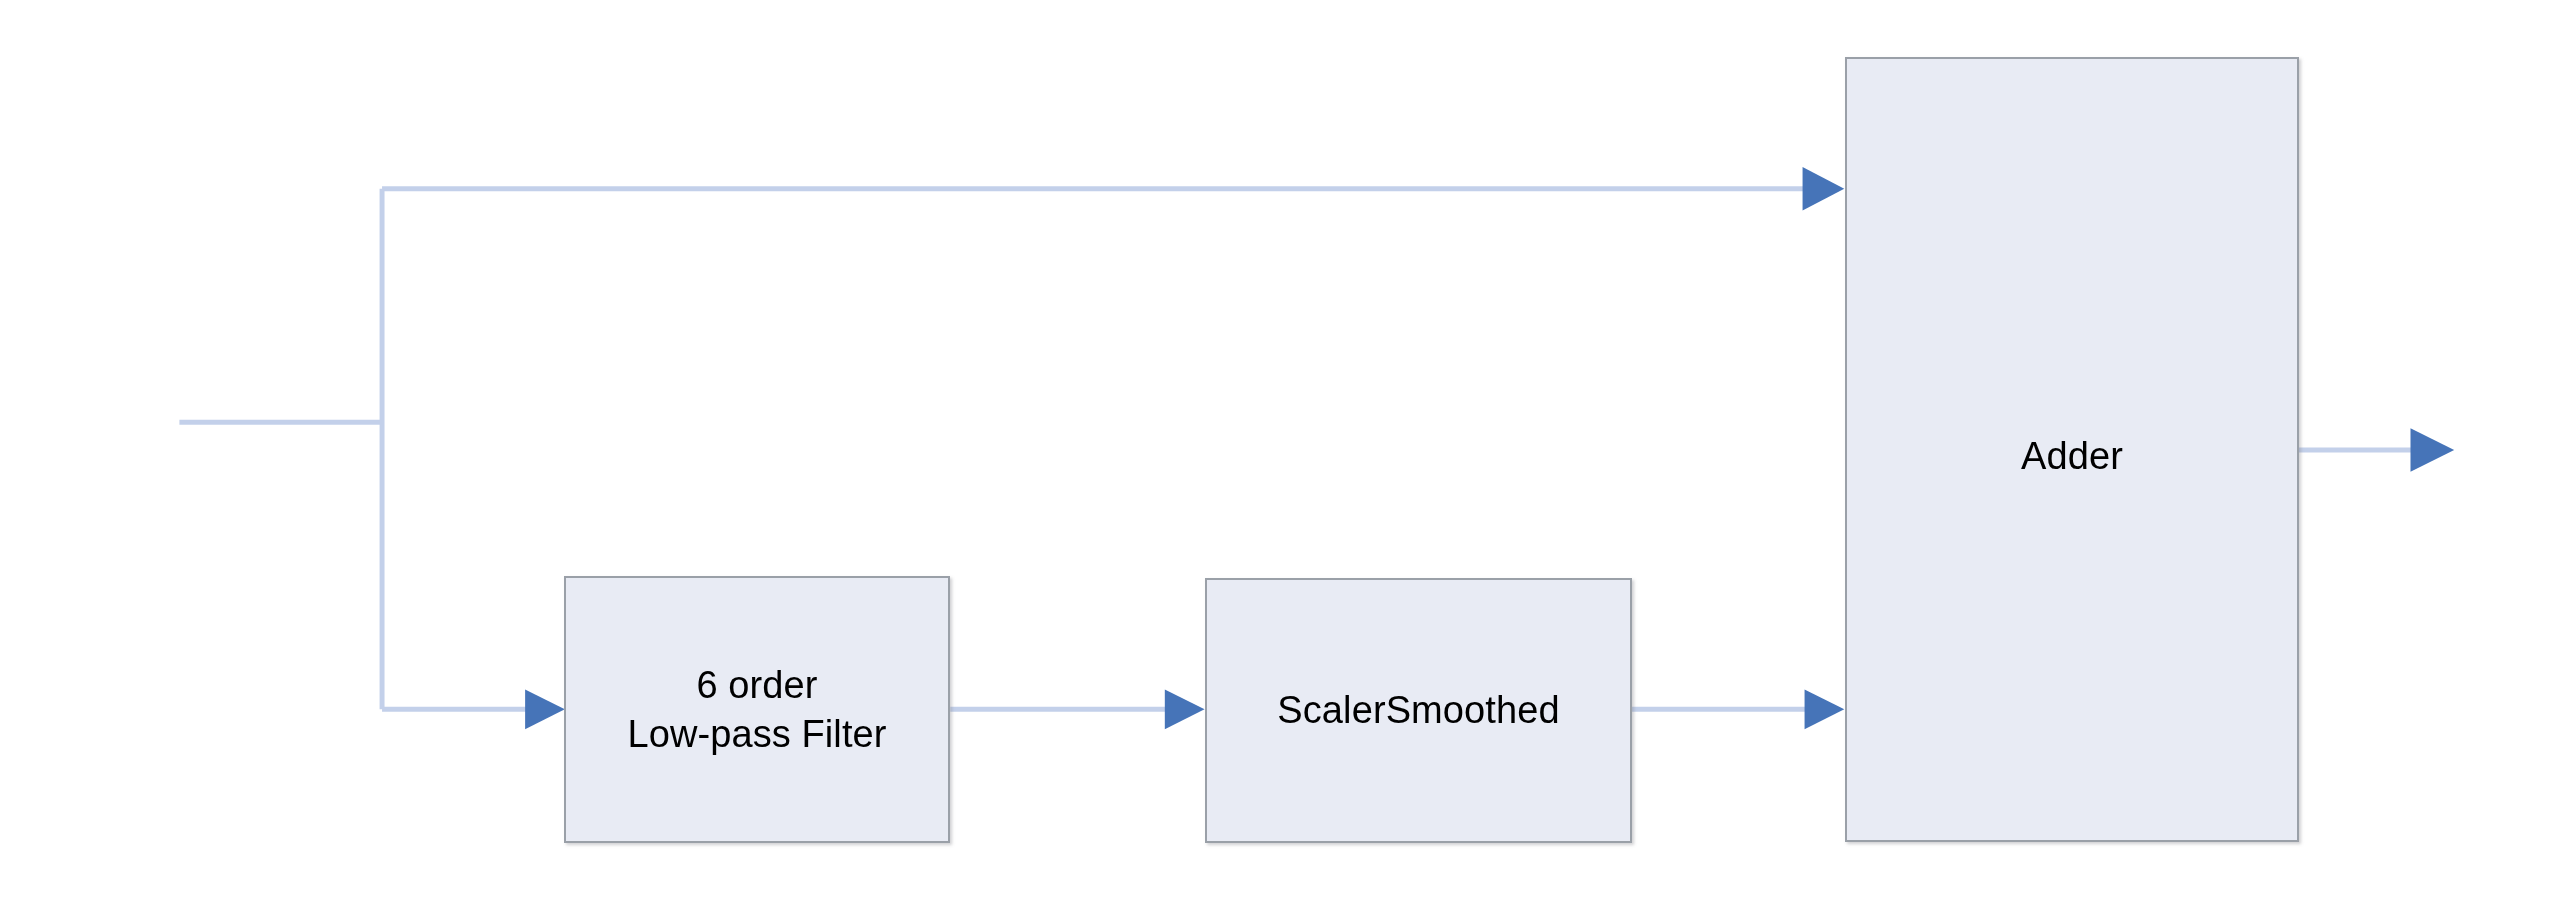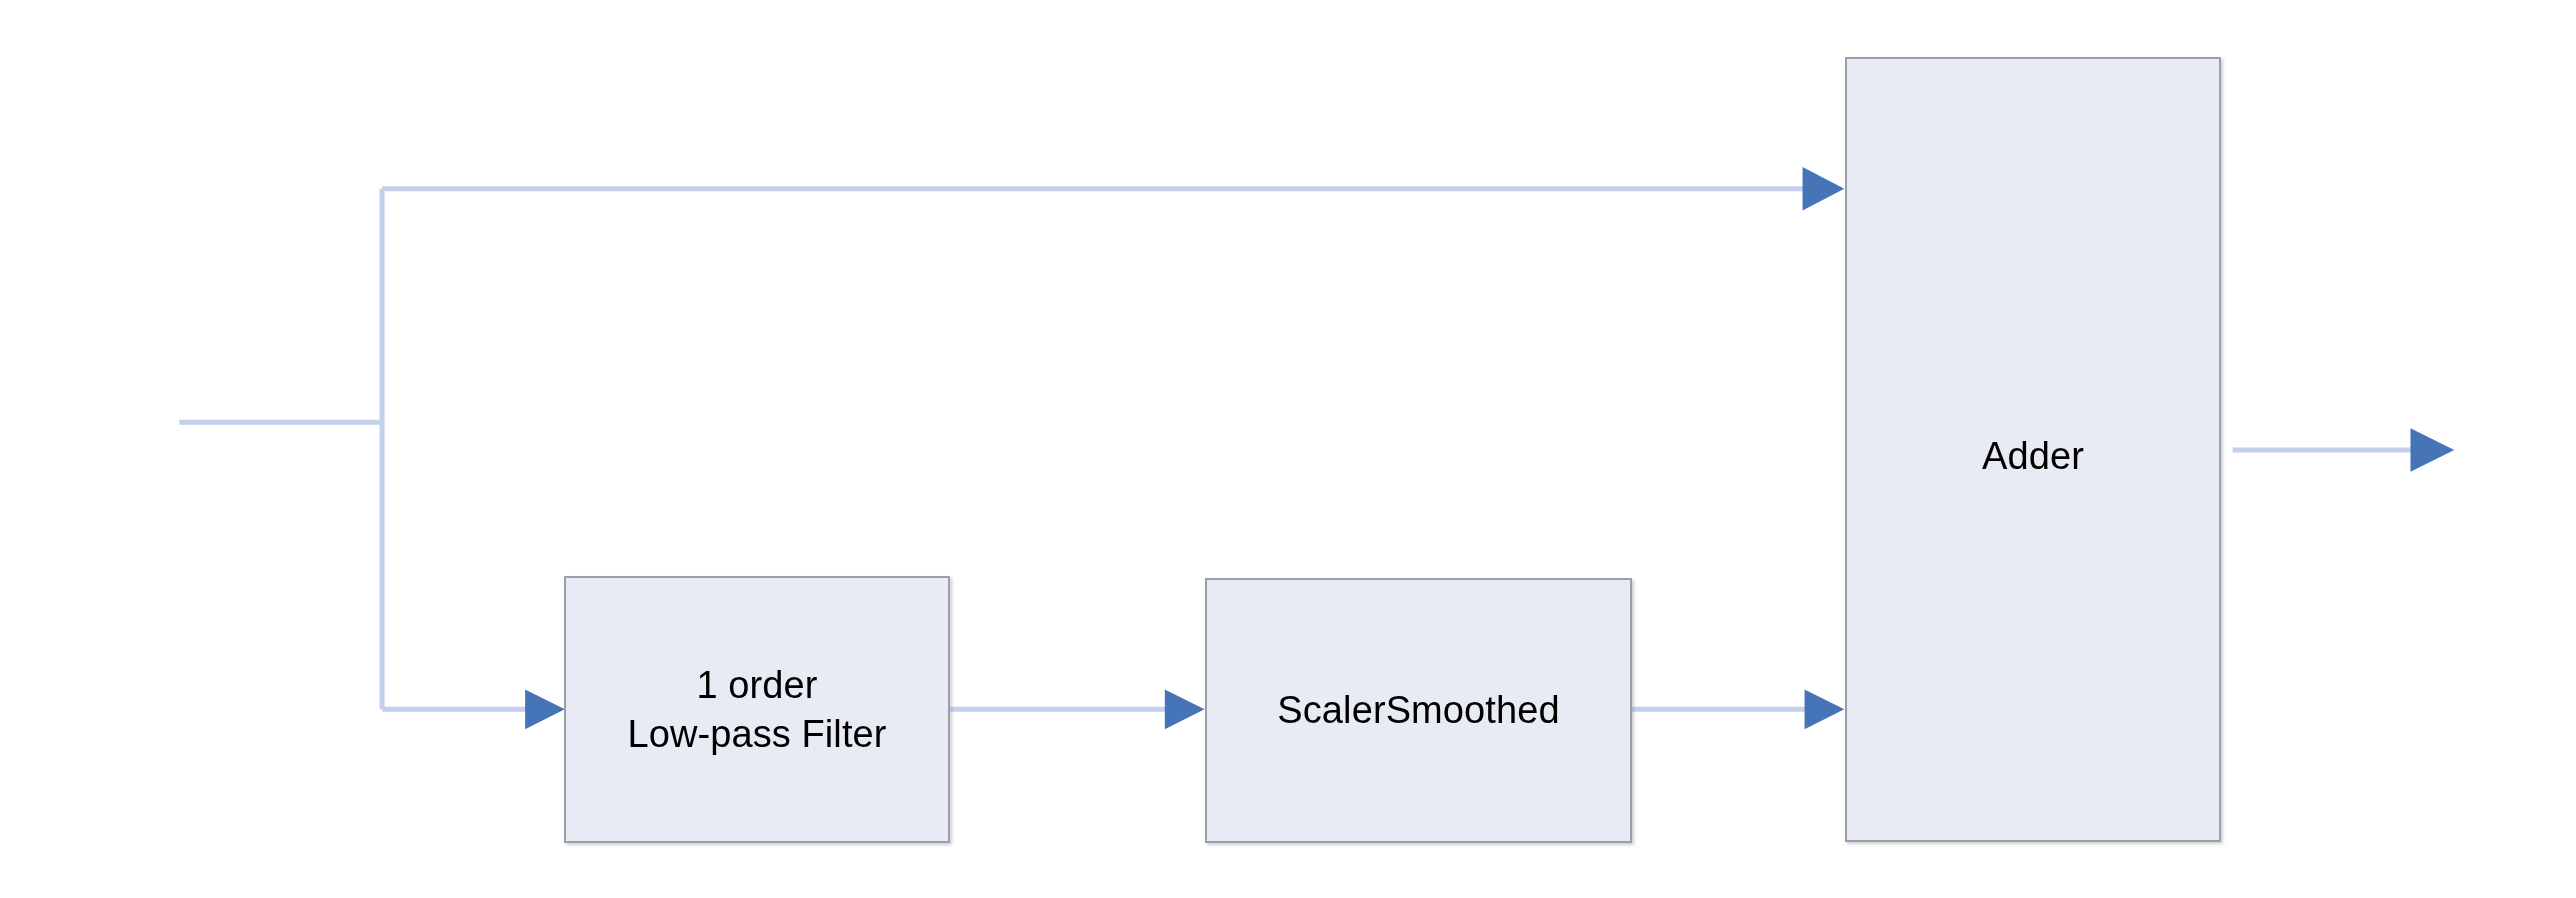--- a/index.html
+++ b/index.html
@@ -51,21 +51,21 @@
   }
   #node-scaler {
     left: 1205px;
     top: 578px;
     width: 427px;
     height: 265px;
   }
   #node-adder {
     left: 1845px;
     top: 57px;
-    width: 376px;
+    width: 454px;
     height: 785px;
     align-items: flex-start;
   }
   #node-adder .node-label {
     margin-top: 373px;
   }
 </style>
 </head>
 <body>
 
@@ -87,21 +87,21 @@
     <polygon points="1172,694 1212,714 1172,734" fill="#4674b8"></polygon>
 
     <path d="M 1601 714 L 1822 714" fill="none" stroke="#c3d0ea" stroke-width="5"></path>
     <polygon points="1816,694 1856,714 1816,734" fill="#4674b8"></polygon>
 
     <path d="M 2247 453 L 2432 453" fill="none" stroke="#c3d0ea" stroke-width="5"></path>
     <polygon points="2426,431 2470,453 2426,475" fill="#4674b8"></polygon>
   </svg>
 
   <div class="node-box" id="node-lowpass">
-    <span class="node-label">1 order
+    <span class="node-label">6 order
 Low-pass Filter</span>
   </div>
 
   <div class="node-box" id="node-scaler">
     <span class="node-label">ScalerSmoothed</span>
   </div>
 
   <div class="node-box" id="node-adder">
     <span class="node-label">Adder</span>
   </div>

